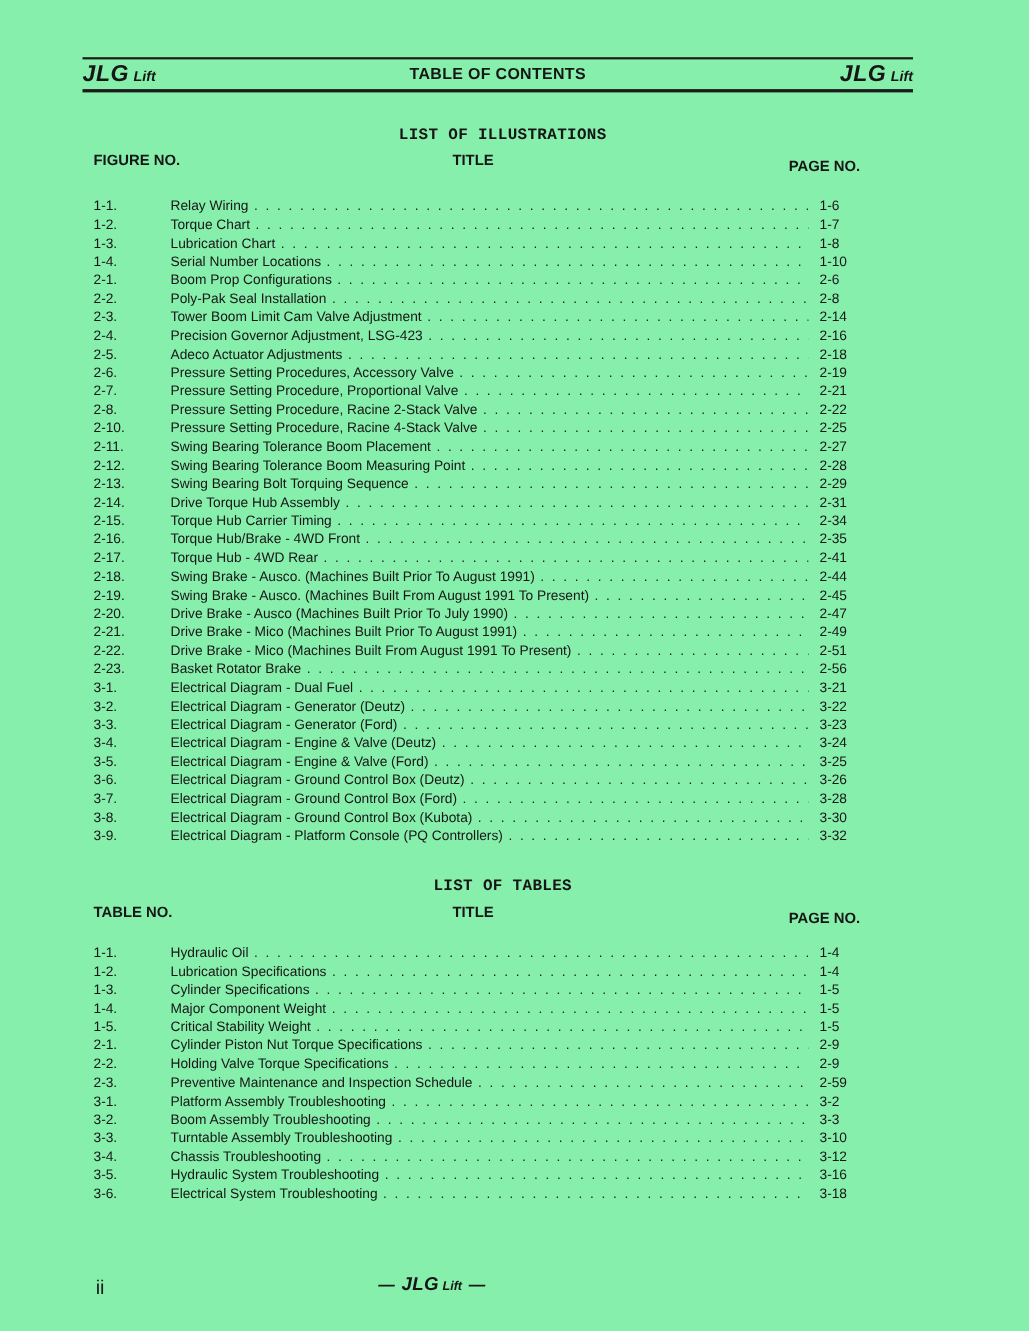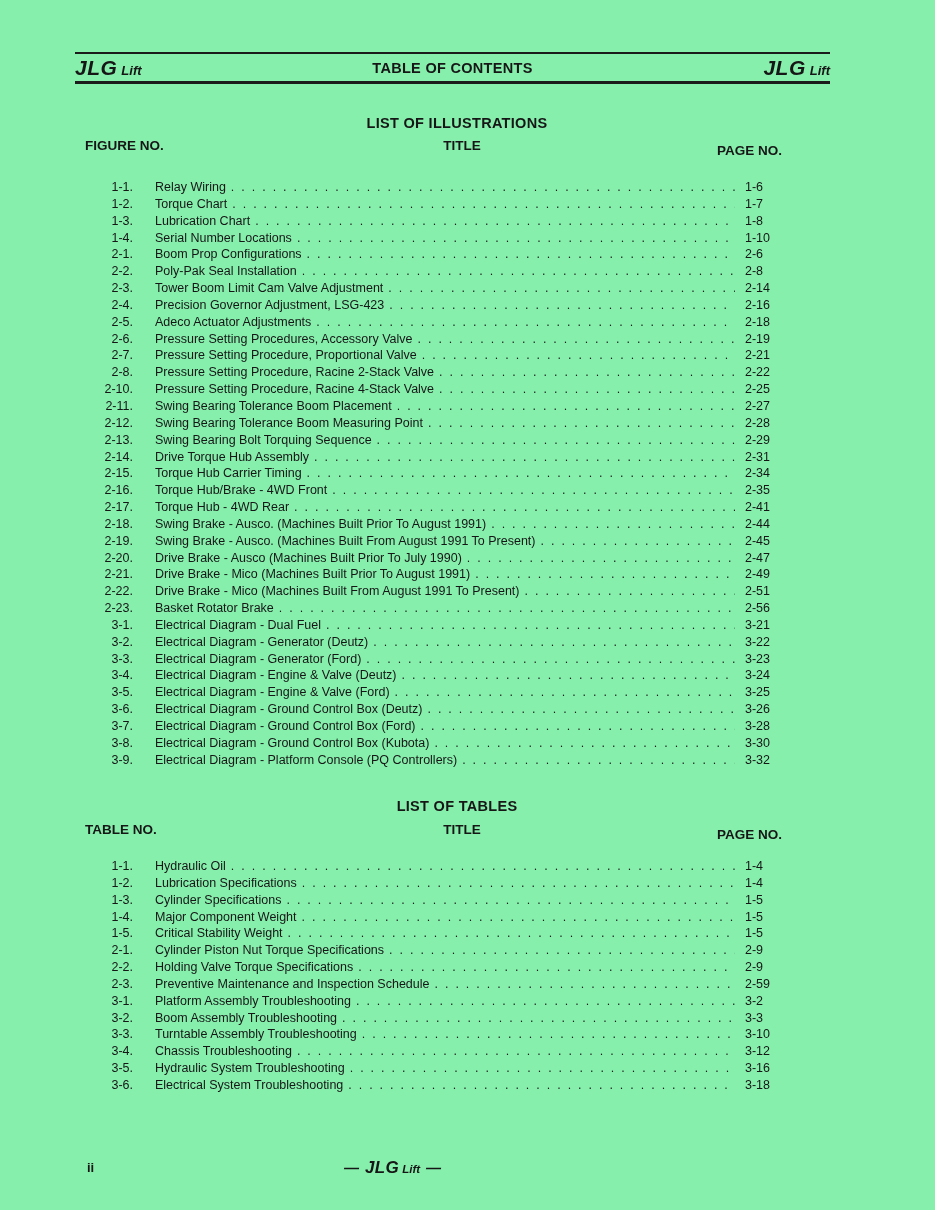--- a/index.html
+++ b/index.html
@@ -23,47 +23,47 @@
   .logo .jlg{font-style:italic;font-weight:bold;font-size:21px;letter-spacing:.5px;}
   .logo .lift{font-style:italic;font-weight:bold;font-size:13px;margin-left:4px;}
   .header-title{
     position:absolute;left:0;width:100%;text-align:center;
     font-weight:bold;font-size:14.5px;letter-spacing:.3px;
   }
 
   
   .section-heading{
     position:absolute;left:0;width:914px;text-align:center;
-    font-weight:bold;font-size:14.5px;letter-spacing:.3px;
+    font-weight:bold;font-size:14.5px;letter-spacing:.3px;font-family:Liberation Mono, monospace;
   }
   .cols{position:absolute;left:0;width:935px;height:20px;}
   .col-left{position:absolute;left:85px;font-weight:bold;font-size:13.5px;}
-  .col-title{position:absolute;left:0;width:860px;text-align:center;font-weight:bold;font-size:13.5px;margin-left:32px;}
+  .col-title{position:absolute;left:0;width:860px;text-align:center;font-weight:bold;font-size:13.5px;}
   .col-page{position:absolute;left:717px;top:5px;font-weight:bold;font-size:13.5px;}
 
   
   .toc-list{position:absolute;left:85px;width:720px;}
   .toc-row{
     display:flex;align-items:baseline;
     height:16.85px;font-size:12.5px;line-height:16.85px;white-space:nowrap;
   }
-  .toc-row .no{flex:none;width:48px;text-align:right;}
+  .toc-row .no{flex:none;width:48px;}
   .toc-row .title{flex:none;padding-left:22px;}
   .toc-row .dots{
     flex:1;overflow:hidden;white-space:nowrap;
     margin-left:5px;margin-right:10px;
     word-spacing:2.5px;letter-spacing:.5px;color:#1d1d1d;
   }
   .toc-row .dots::after{
     content:". . . . . . . . . . . . . . . . . . . . . . . . . . . . . . . . . . . . . . . . . . . . . . . . . . . . . . . . . . . . . . . . . . . . . . . .";
   }
   .toc-row .pg{flex:none;width:60px;text-align:left;}
 
   
-  .footer-pagenum{position:absolute;left:87px;top:1160px;font-size:13px;font-weight:bold;}
+  .footer-pagenum{position:absolute;left:87px;top:1160px;font-size:18px;font-weight:normal;}
   .footer-center{
     position:absolute;left:0;top:1158px;width:785px;text-align:center;white-space:nowrap;
   }
   .footer-center .dash{font-weight:bold;font-size:15px;font-style:italic;}
   .footer-center .jlg{font-style:italic;font-weight:bold;font-size:17px;letter-spacing:.4px;margin:0 3px 0 6px;}
   .footer-center .lift{font-style:italic;font-weight:bold;font-size:11.5px;margin-right:6px;}
 </style>
 </head>
 <body>
 

